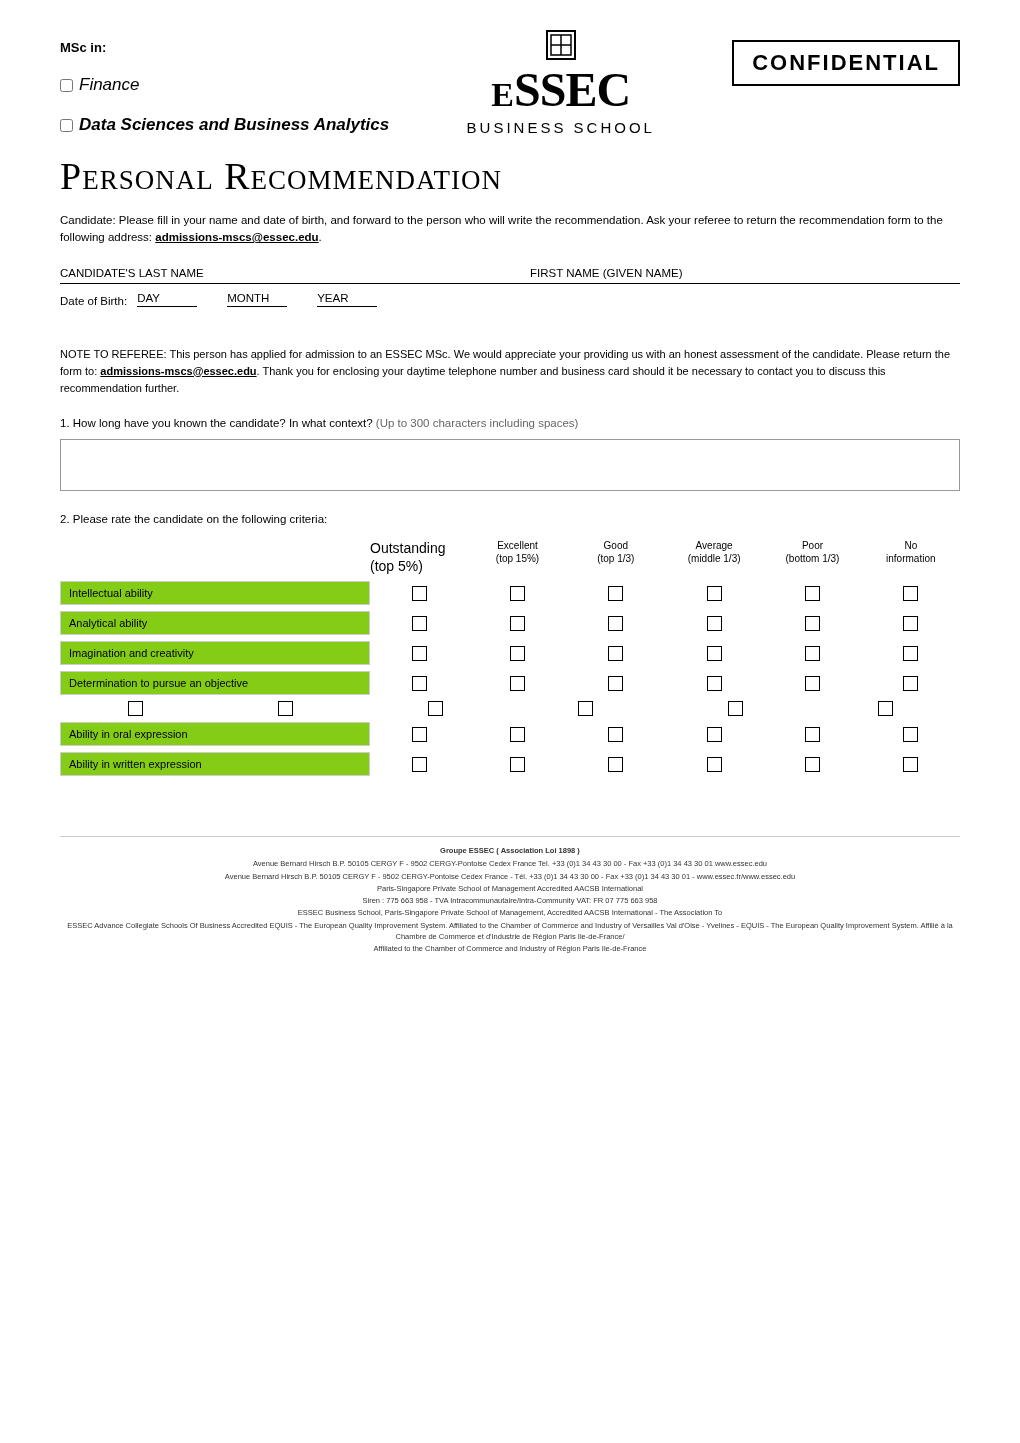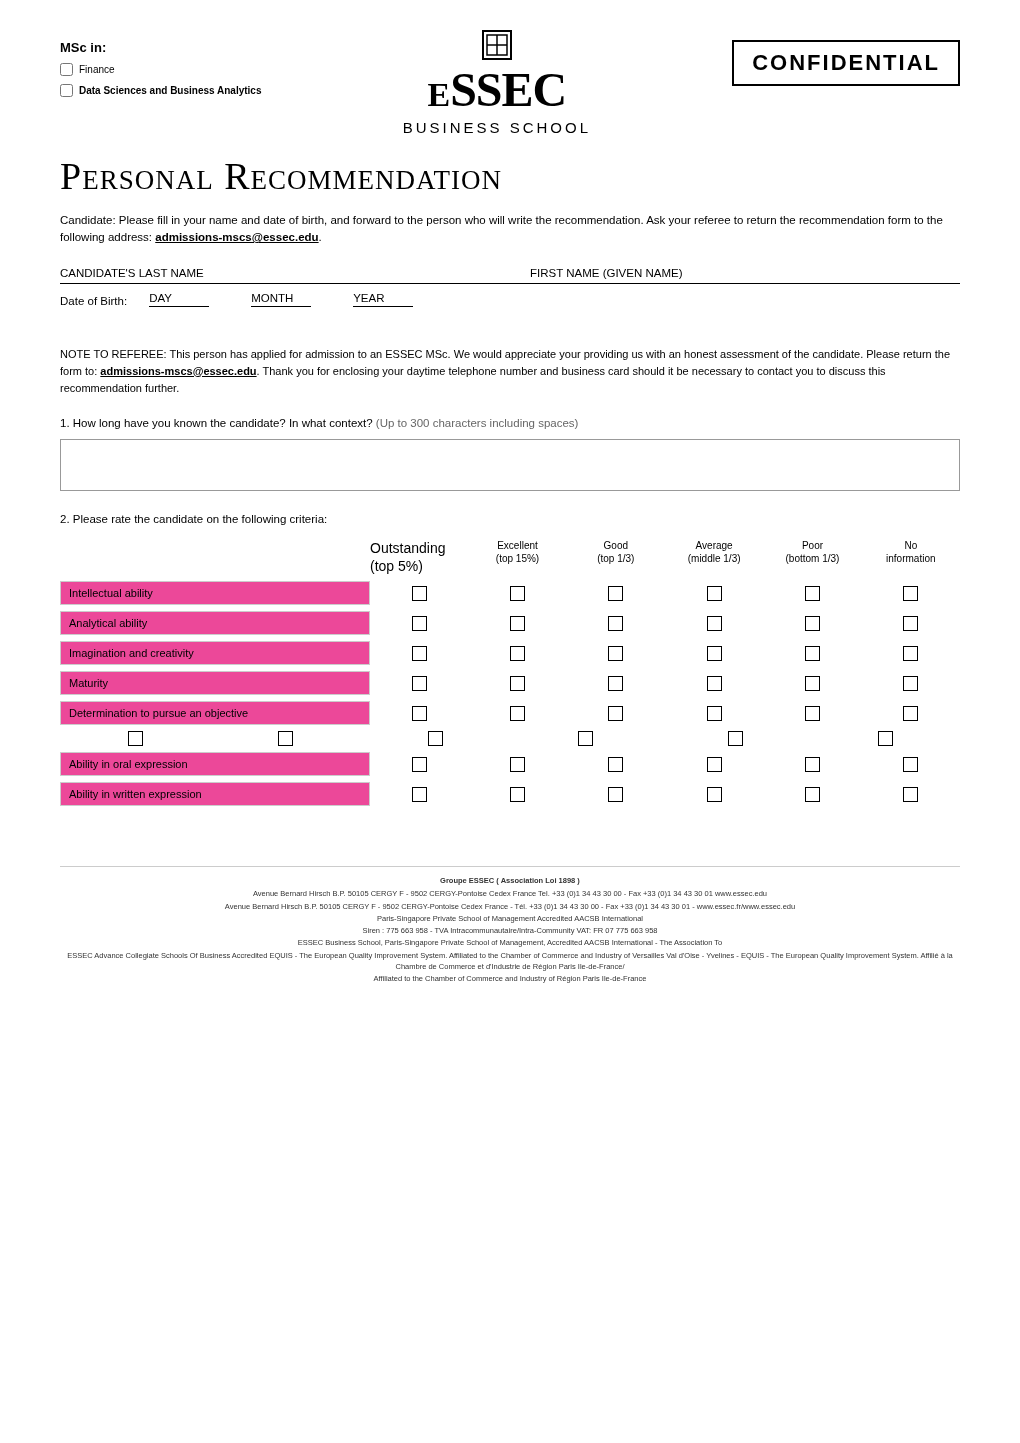--- a/index.html
+++ b/index.html
@@ -23,39 +23,40 @@
     
     .header {
       display: flex;
       justify-content: space-between;
       align-items: flex-start;
       margin-bottom: 10px;
     }
     .header-left {
       display: flex;
       flex-direction: column;
-      gap: 8px;
+      gap: 20px;
     }
     .msc-in {
       font-size: 13px;
       font-weight: bold;
     }
     .checkbox-item {
       display: flex;
       align-items: center;
       gap: 6px;
       font-size: 13px;
     }
     .checkbox-item input[type="checkbox"] {
       width: 13px;
       height: 13px;
       margin: 0;
     }
     .checkbox-item label {
-      font-size: 10px;
+      font-size: 17px;
+      font-style: italic;
     }
     .checkbox-item label.bold {
       font-weight: bold;
     }
 
     
     .header-center {
       display: flex;
       flex-direction: column;
       align-items: center;
@@ -123,21 +124,21 @@
       padding-bottom: 4px;
     }
     .form-field {
       font-size: 11.5px;
       font-weight: normal;
       text-transform: uppercase;
       flex: 1;
     }
     .dob-row {
       display: flex;
-      gap: 12px;
+      gap: 0;
       margin-bottom: 16px;
       align-items: flex-end;
     }
     .dob-label {
       font-size: 11.5px;
       margin-right: 10px;
     }
     .dob-part {
       font-size: 11.5px;
       text-transform: uppercase;
@@ -186,21 +187,21 @@
     .rating-row {
       display: flex;
       align-items: center;
       margin-bottom: 6px;
     }
     .criterion-label {
       width: 310px;
       font-size: 11px;
       border: 1px solid #ccc;
       padding: 5px 8px;
-      background: #ec4899;
+      background: #84cc16;
       flex-shrink: 0;
     }
     .rating-checkboxes {
       display: flex;
       flex: 1;
       justify-content: space-around;
       align-items: center;
     }
     .rating-checkbox-cell {
       flex: 1;
@@ -382,43 +383,20 @@
           </div>
           <div class="rating-checkbox-cell">
             <div class="rating-checkbox"></div>
           </div>
           <div class="rating-checkbox-cell">
             <div class="rating-checkbox"></div>
           </div>
         </div>
       </div>
       <div class="rating-row">
-        <div class="criterion-label">Maturity</div>
-        <div class="rating-checkboxes">
-          <div class="rating-checkbox-cell">
-            <div class="rating-checkbox"></div>
-          </div>
-          <div class="rating-checkbox-cell">
-            <div class="rating-checkbox"></div>
-          </div>
-          <div class="rating-checkbox-cell">
-            <div class="rating-checkbox"></div>
-          </div>
-          <div class="rating-checkbox-cell">
-            <div class="rating-checkbox"></div>
-          </div>
-          <div class="rating-checkbox-cell">
-            <div class="rating-checkbox"></div>
-          </div>
-          <div class="rating-checkbox-cell">
-            <div class="rating-checkbox"></div>
-          </div>
-        </div>
-      </div>
-      <div class="rating-row">
         <div class="criterion-label">Determination to pursue an objective</div>
         <div class="rating-checkboxes">
           <div class="rating-checkbox-cell">
             <div class="rating-checkbox"></div>
           </div>
           <div class="rating-checkbox-cell">
             <div class="rating-checkbox"></div>
           </div>
           <div class="rating-checkbox-cell">
             <div class="rating-checkbox"></div>

